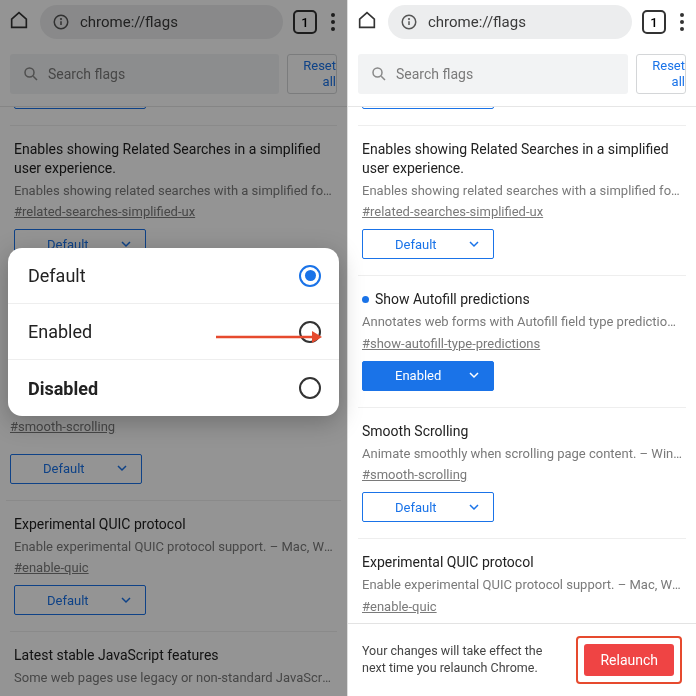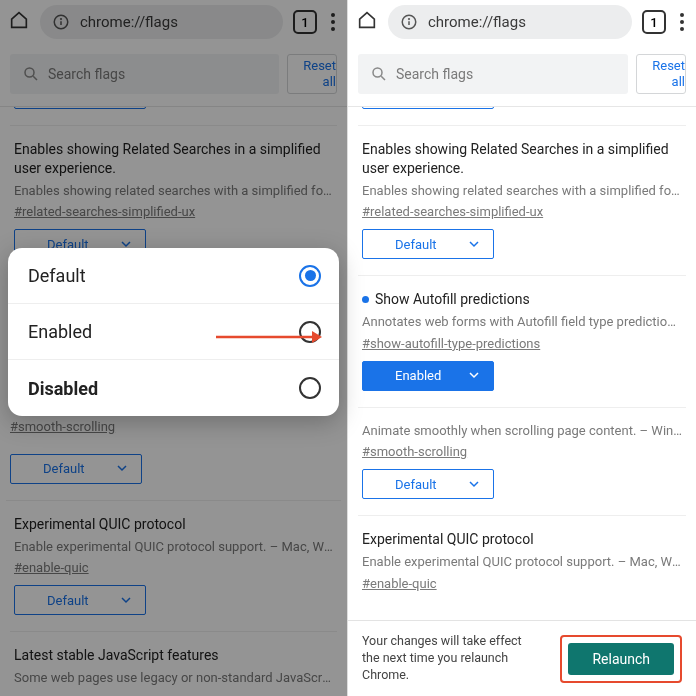--- a/index.html
+++ b/index.html
@@ -27,21 +27,21 @@
     .dot { display: inline-block; width: 7px; height: 7px; border-radius: 50%; background: #1a73e8; margin-right: 6px; vertical-align: 1px; }
     .flag-desc { font-size: 13px; color: #7a7a7a; line-height: 1.35; white-space: nowrap; overflow: hidden; text-overflow: ellipsis; margin-bottom: 2px; }
     .flag-hash { font-size: 13px; color: #7a7a7a; text-decoration: underline; display: inline-block; margin-bottom: 10px; }
     .flag-select { width: 132px; height: 30px; border: 1px solid #1a73e8; border-radius: 2px; display: flex; align-items: center; justify-content: space-between; padding: 0 14px 0 32px; font-size: 13px; color: #1a73e8; margin-left: 0; }
     .flag-select.blue { background: #1a73e8; color: #fff; }
     .chev svg { width: 10px; height: 10px; }
     
     .footer { border-top: 1px solid #e3e3e3; padding: 12px 14px; display: flex; align-items: center; justify-content: space-between; gap: 28px; background: #fff; }
     .footer-text { font-size: 12.5px; color: #444; line-height: 1.35; }
     .relaunch-wrap { border: 2px solid #e64a2e; border-radius: 4px; padding: 6px; }
-    .relaunch { background: #0f766e; color: #fff; font-size: 14px; padding: 8px 24px; border-radius: 3px; }
+    .relaunch { background: #ef4444; color: #fff; font-size: 14px; padding: 8px 16px; border-radius: 3px; }
     
     .dim { position: absolute; inset: 0; background: rgba(0,0,0,.42); z-index: 5; }
     .modal { position: absolute; left: 8px; right: 8px; top: 248px; background: #fff; border-radius: 14px; z-index: 10; box-shadow: 0 6px 24px rgba(0,0,0,.25); overflow: hidden; }
     .modal-row { height: 56px; display: flex; align-items: center; justify-content: space-between; padding: 0 18px 0 20px; font-size: 18px; color: #222; border-bottom: 1px solid #eee; }
     .modal-row:last-child { border-bottom: none; font-weight: bold; }
     .radio { width: 22px; height: 22px; border: 2px solid #333; border-radius: 50%; display: flex; align-items: center; justify-content: center; }
     .radio.selected { border-color: #1a73e8; }
     .radio.selected::after { content: ""; width: 11px; height: 11px; border-radius: 50%; background: #1a73e8; }
     .arrow { position: absolute; top: 328px; left: 216px; z-index: 12; }
     .arrow svg { width: 108px; height: 18px; }
@@ -206,20 +206,21 @@
       <div class="flag-desc">Annotates web forms with Autofill field type predictions a...</div>
       <span class="flag-hash">#show-autofill-type-predictions</span>
       <div class="flag-select blue">
           <span>Enabled</span>
           <span class="chev"><svg viewBox="0 0 10 10">
               <path d="M1 3 L5 7 L9 3" stroke="#fff" stroke-width="1.5" fill="none"></path>
             </svg></span>
         </div>
     </div>
     <div class="flag">
+      <div class="flag-title">Smooth Scrolling</div>
       <div class="flag-desc">Animate smoothly when scrolling page content. – Window...</div>
       <span class="flag-hash">#smooth-scrolling</span>
       <div class="flag-select">
           <span>Default</span>
           <span class="chev"><svg viewBox="0 0 10 10">
               <path d="M1 3 L5 7 L9 3" stroke="#1a73e8" stroke-width="1.5" fill="none"></path>
             </svg></span>
         </div>
     </div>
     <div class="flag" style="border-bottom:none">

